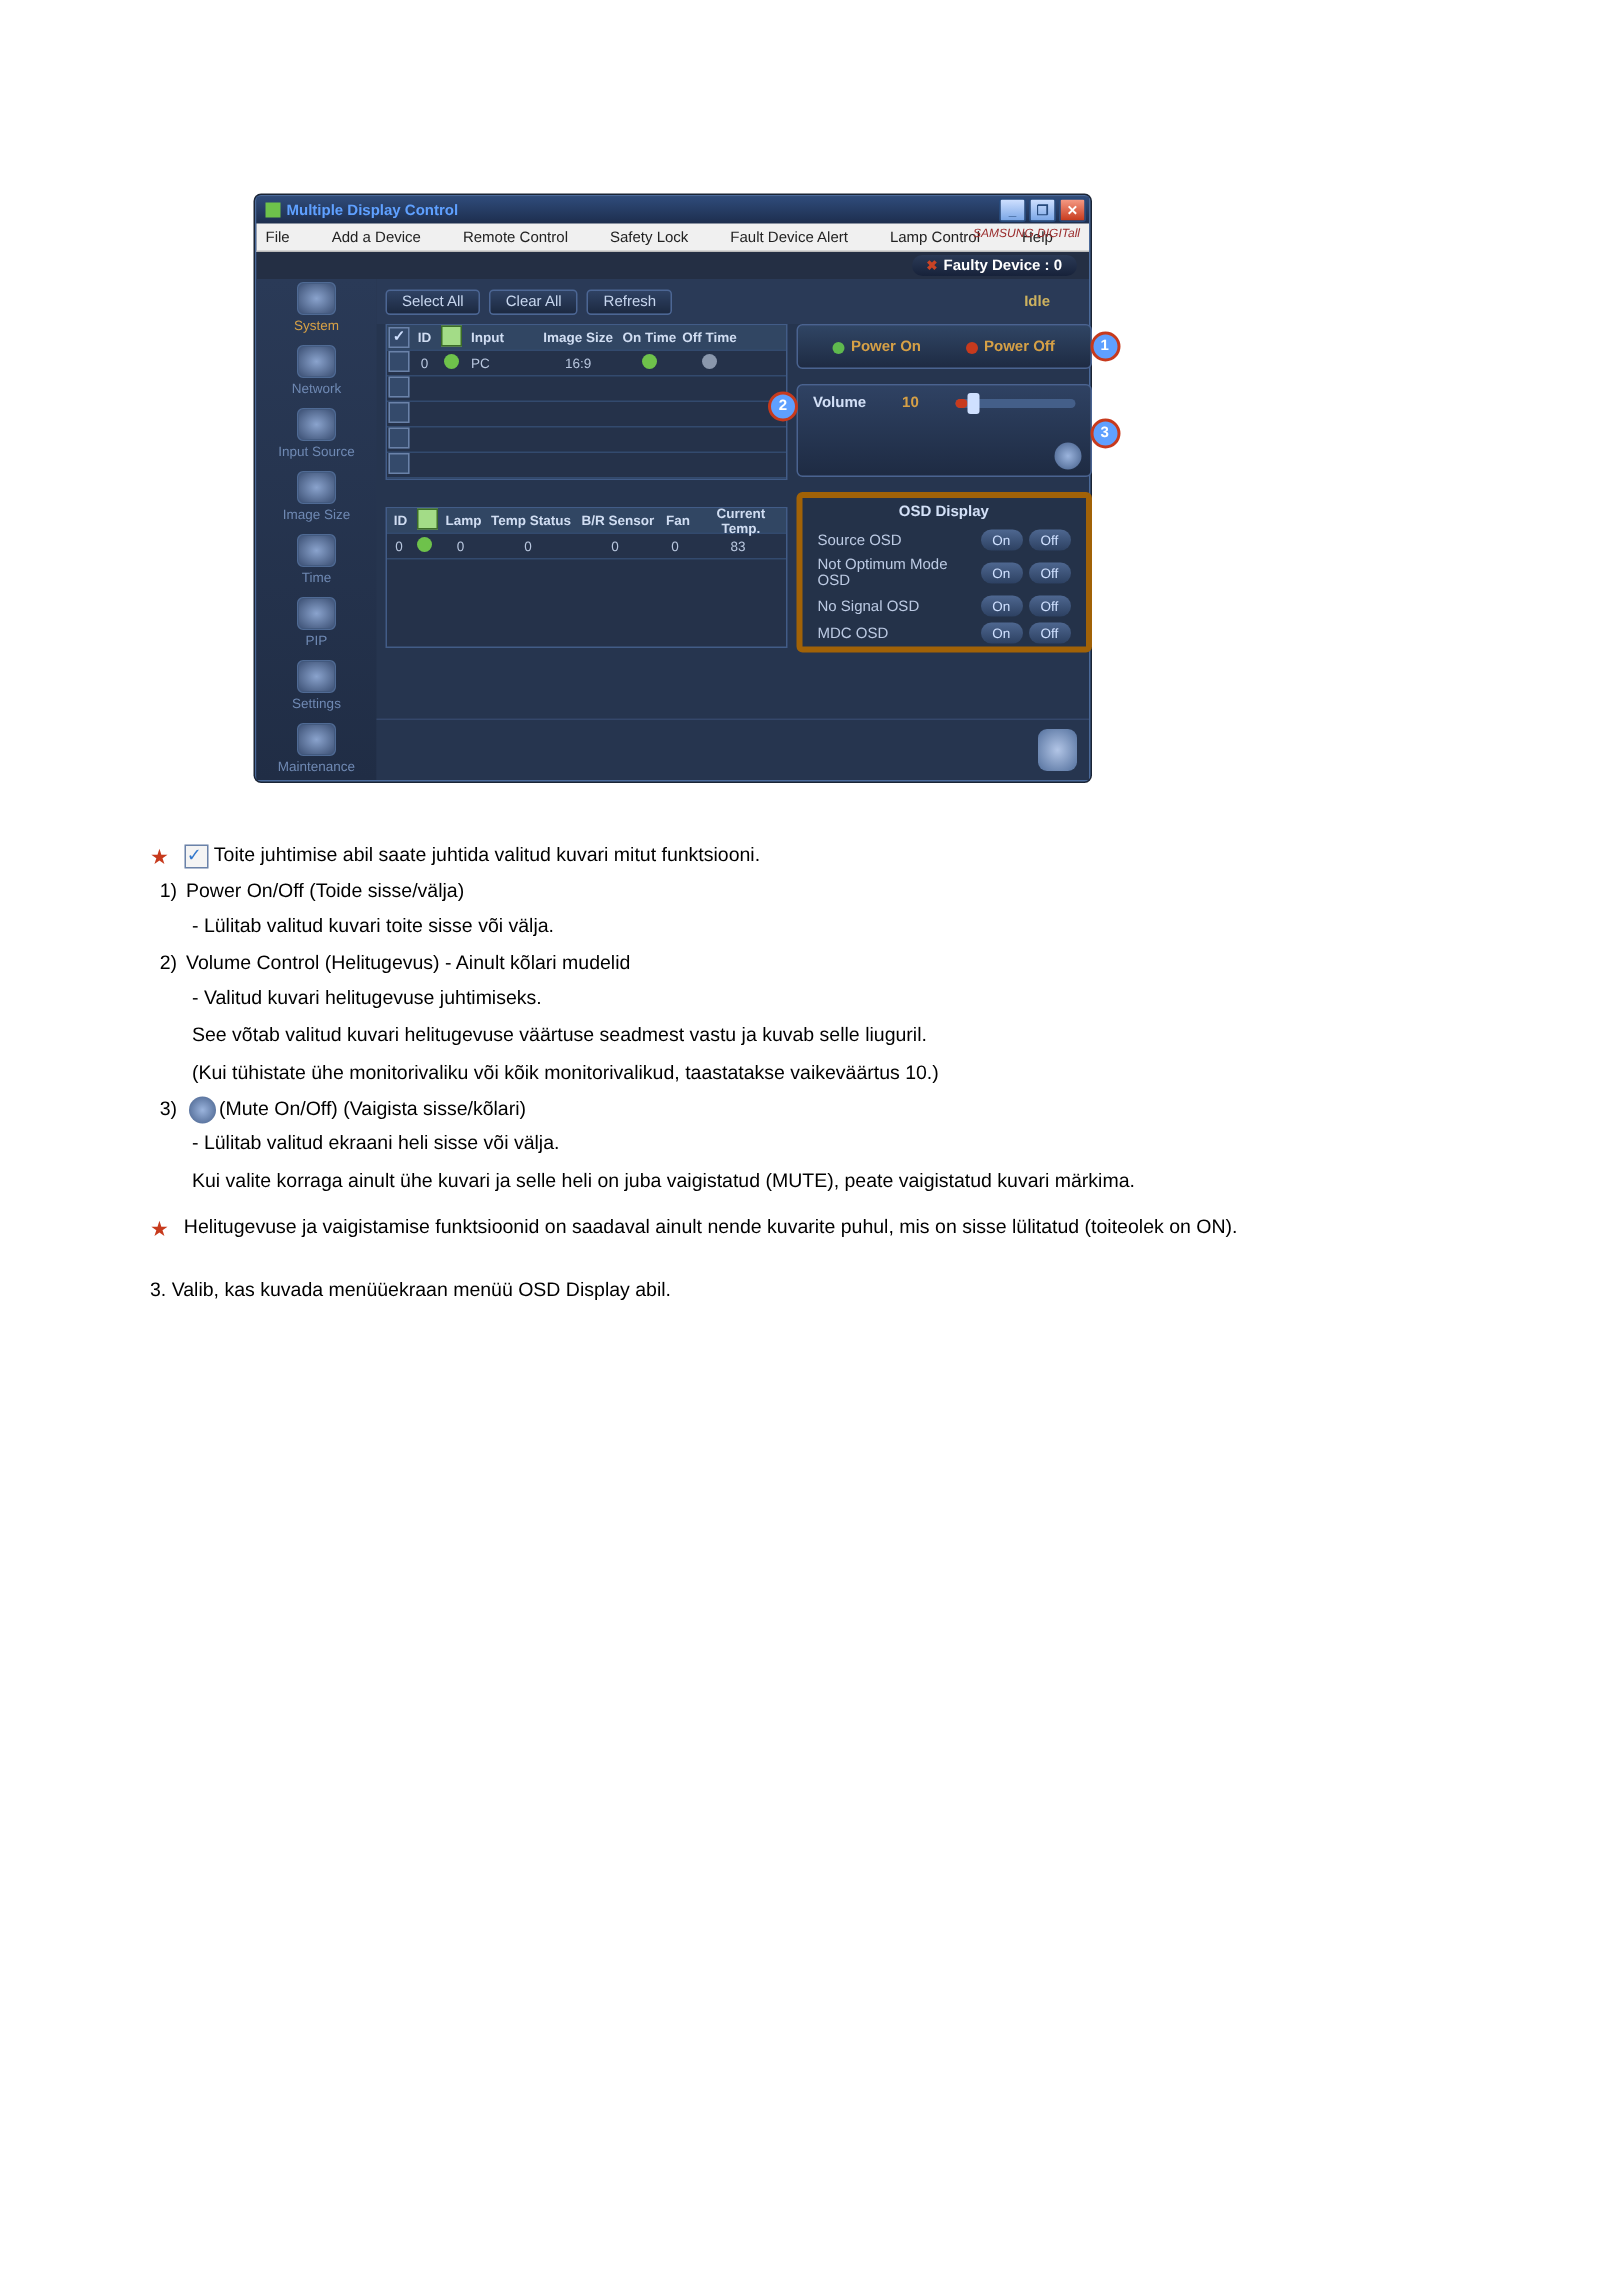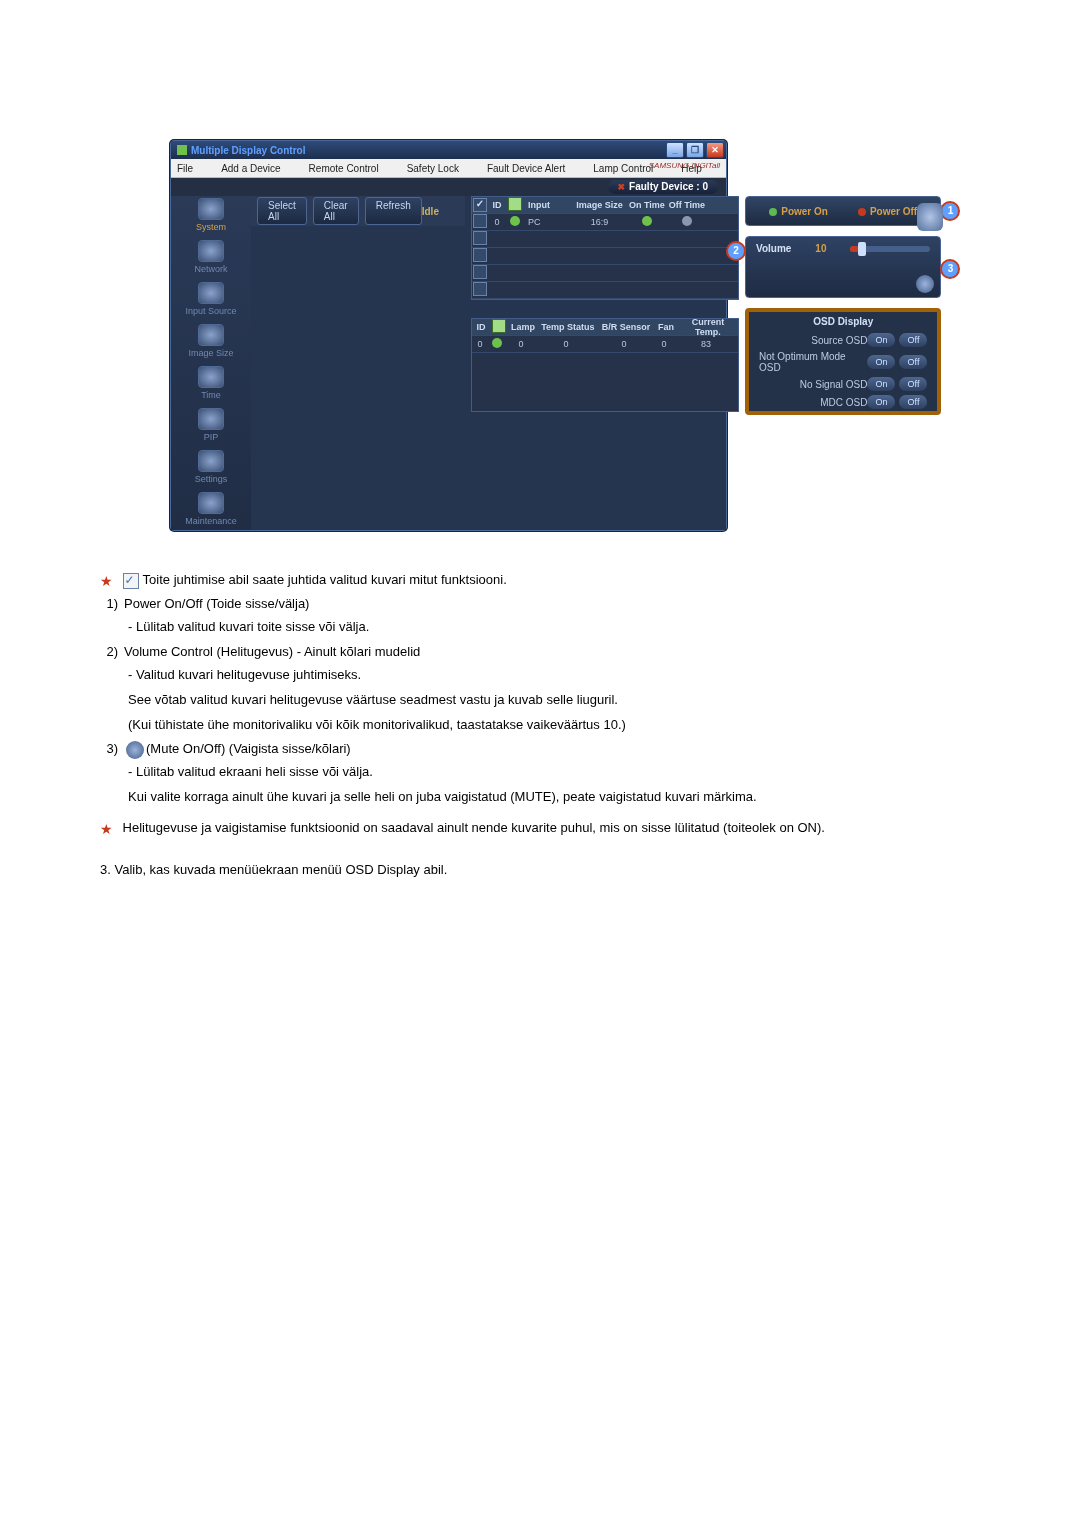--- a/index.html
+++ b/index.html
@@ -4,21 +4,21 @@
 <style>
   body {
     margin: 0;
     font-family: Arial, sans-serif;
     font-size: 12px;
     background: #fff;
     color: #000;
   }
   .page {
     width: 1080px;
-    margin: 10px auto;
+    margin: 0 auto;
     padding: 130px 100px 40px 100px;
     box-sizing: border-box;
   }
   
   .appwin {
     width: 555px;
     margin: 0 auto 40px 70px;
     background: #26354f;
     border: 1px solid #4b6a9a;
     border-radius: 4px;
@@ -133,20 +133,21 @@
     width: 24px;
     height: 20px;
     margin: 0 auto 2px;
     border-radius: 4px;
     background: radial-gradient(#8aa3cd, #3a4e72);
     border: 1px solid #4f6a94;
   }
   .centerpane {
     flex: 1;
     display: flex;
+    flex-direction: column;
     min-width: 0;
   }
   .toprow {
     height: 30px;
     display: flex;
     align-items: center;
     padding: 0 6px;
     justify-content: space-between;
     background: #2a3a57;
   }
@@ -354,21 +355,21 @@
   .osdhead {
     text-align: center;
     color: #d3e0f7;
     font-size: 10px;
     font-weight: bold;
     padding: 4px 0;
   }
   .osdrow {
     display: flex;
     align-items: center;
-    justify-content: flex-end;
+    justify-content: space-between;
     padding: 2px 10px;
     font-size: 10px;
     color: #bccae3;
   }
   .onoffpair {
     display: flex;
     gap: 4px;
   }
   .onoff {
     width: 28px;

